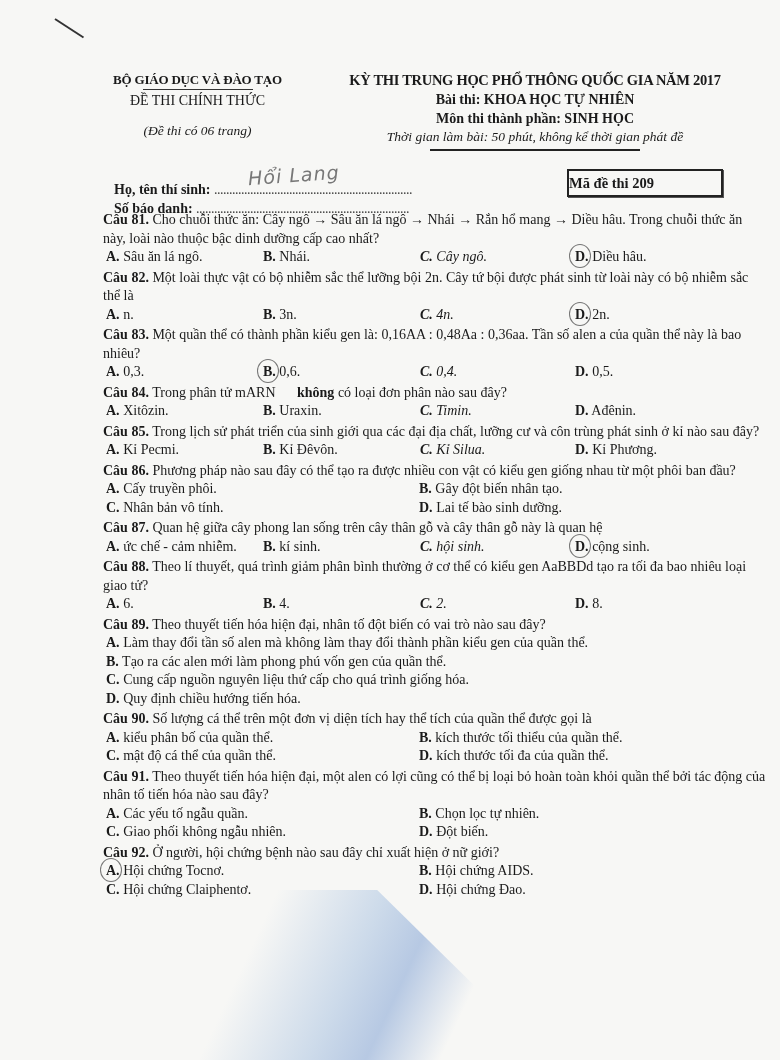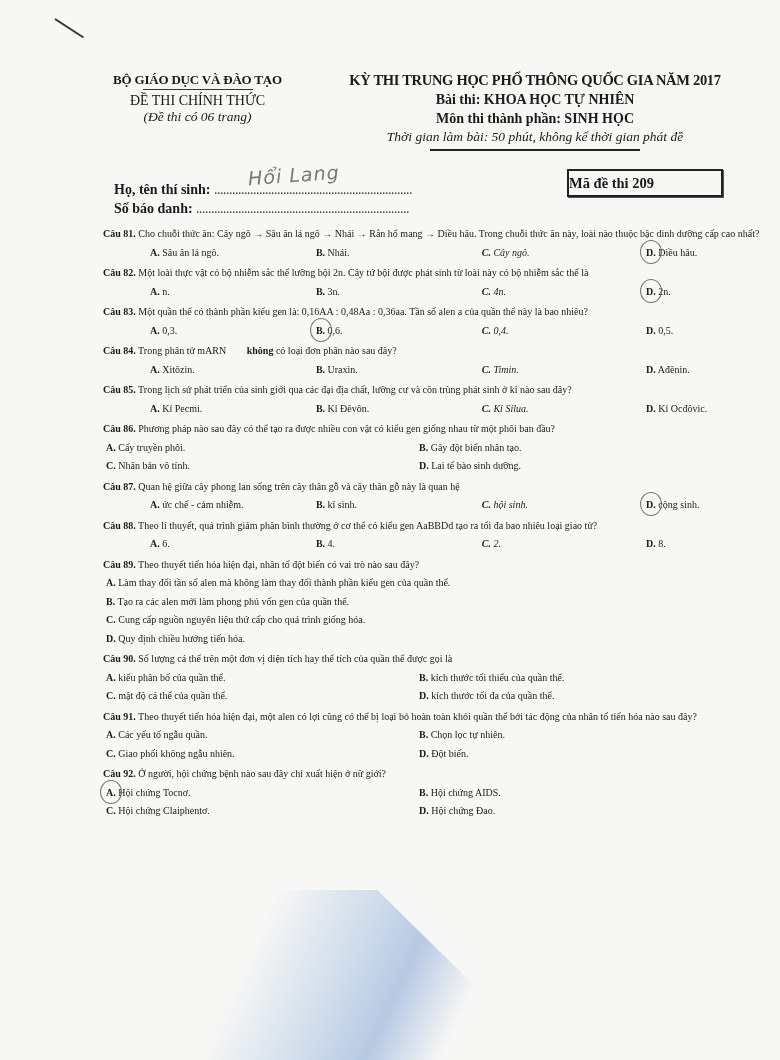--- a/index.html
+++ b/index.html
@@ -12,47 +12,47 @@
   .page { position:absolute; left:0; top:0; width:780px; height:1060px; }
   .pen-mark {
     position:absolute; left:55px; top:18px; width:34px; height:2px;
     background:#333; transform:rotate(33deg); transform-origin:left center;
   }
   
   .hdr-left { position:absolute; left:95px; top:72px; width:205px; text-align:center; }
   .hdr-left .ministry { font-weight:bold; font-size:13px; letter-spacing:-0.2px; white-space:nowrap; }
   .hdr-left .ministry-line { width:110px; height:1px; background:#333; margin:1px auto 3px; }
   .hdr-left .official { font-size:14px; }
-  .hdr-left .pages { font-size:13.5px; font-style:italic; margin-top:0; }
+  .hdr-left .pages { font-size:13.5px; font-style:italic; margin-top:14px; }
   .hdr-right { position:absolute; left:300px; top:72px; width:470px; text-align:center; }
   .hdr-right .exam-title { font-weight:bold; font-size:14.5px; white-space:nowrap; letter-spacing:-0.3px; }
   .hdr-right .subject-line { font-weight:bold; font-size:14px; margin-top:3px; }
   .hdr-right .time { font-style:italic; font-size:13.5px; margin-top:2px; }
   .hdr-right .rule { width:210px; height:2px; background:#222; margin:4px auto 0; }
 
   .candidate { position:absolute; left:102px; font-weight:bold; font-size:14px;margin-left:12px; }
   .candidate .dots { font-weight:normal; letter-spacing:-0.5px; color:#444; }
   .name-row { top:182px; }
   .sbd-row { top:201px; }
   .handwritten {
     position:absolute; left:248px; top:164px; font-family:"DejaVu Sans",sans-serif;
     font-size:19px; color:#777; font-style:italic; transform:rotate(-4deg); letter-spacing:1px;
   }
   .code-box {
     position:absolute; left:567px; top:169px; width:152px; height:24px;
     border:2px solid #222; text-align:left; font-weight:bold; font-size:14.5px;
     line-height:24px; background:transparent; box-shadow:1px 1px 0 #555;
   }
 
-  .questions { position:absolute; left:103px; top:225px; width:665px; font-size:10px; line-height:18.5px; }
+  .questions { position:absolute; left:103px; top:211px; width:665px; font-size:14px; line-height:18.5px; }
   .q { margin:0 0 2px 0; }
   .q-text .qnum { font-weight:bold; }
   .q-text .bold { font-weight:bold;margin-left:18px; }
   .opts4 { display:flex; padding-left:3px; }
-  .opts4 .opt { width:157px;margin-left:44px; }
+  .opts4 .opt { width:157px; }
   .opts4 .opt:nth-child(2) { width:157px; }
   .opts4 .opt:nth-child(3) { width:155px;font-style:italic; }
   .opts2 { display:grid; grid-template-columns: 313px 340px; padding-left:3px; }
   .opts1 { padding-left:3px; }
   .letter { font-weight:bold; }
   .opt { position:relative; white-space:nowrap; }
   .circle {
     position:absolute; border:1.5px solid #555; border-radius:50%;
     width:20px; height:22px; left:-6px; top:-4px; opacity:0.8;
   }
@@ -133,21 +133,21 @@
           <div class="opt"><span class="letter">C.</span><span> Timin.</span></div>
           <div class="opt"><span class="letter">D.</span><span> Ađênin.</span></div>
         </div>
       </div>
       <div class="q">
         <div class="q-text"><span class="qnum">Câu 85.</span><span> Trong lịch sử phát triển của sinh giới qua các đại địa chất, lưỡng cư và côn trùng phát sinh ở kỉ nào sau đây?</span></div>
         <div class="opts4">
           <div class="opt"><span class="letter">A.</span><span> Kỉ Pecmi.</span></div>
           <div class="opt"><span class="letter">B.</span><span> Kỉ Đêvôn.</span></div>
           <div class="opt"><span class="letter">C.</span><span> Kỉ Silua.</span></div>
-          <div class="opt"><span class="letter">D.</span><span> Kỉ Ocđôvic.</span></div>
+          <div class="opt"><span class="letter">D.</span><span> Kỉ Phương.</span></div>
         </div>
       </div>
       <div class="q">
         <div class="q-text"><span class="qnum">Câu 86.</span><span> Phương pháp nào sau đây có thể tạo ra được nhiều con vật có kiểu gen giống nhau từ một phôi ban đầu?</span></div>
         <div class="opts2">
           <div class="opt"><span class="letter">A.</span><span> Cấy truyền phôi.</span></div>
           <div class="opt"><span class="letter">B.</span><span> Gây đột biến nhân tạo.</span></div>
           <div class="opt"><span class="letter">C.</span><span> Nhân bản vô tính.</span></div>
           <div class="opt"><span class="letter">D.</span><span> Lai tế bào sinh dưỡng.</span></div>
         </div>

